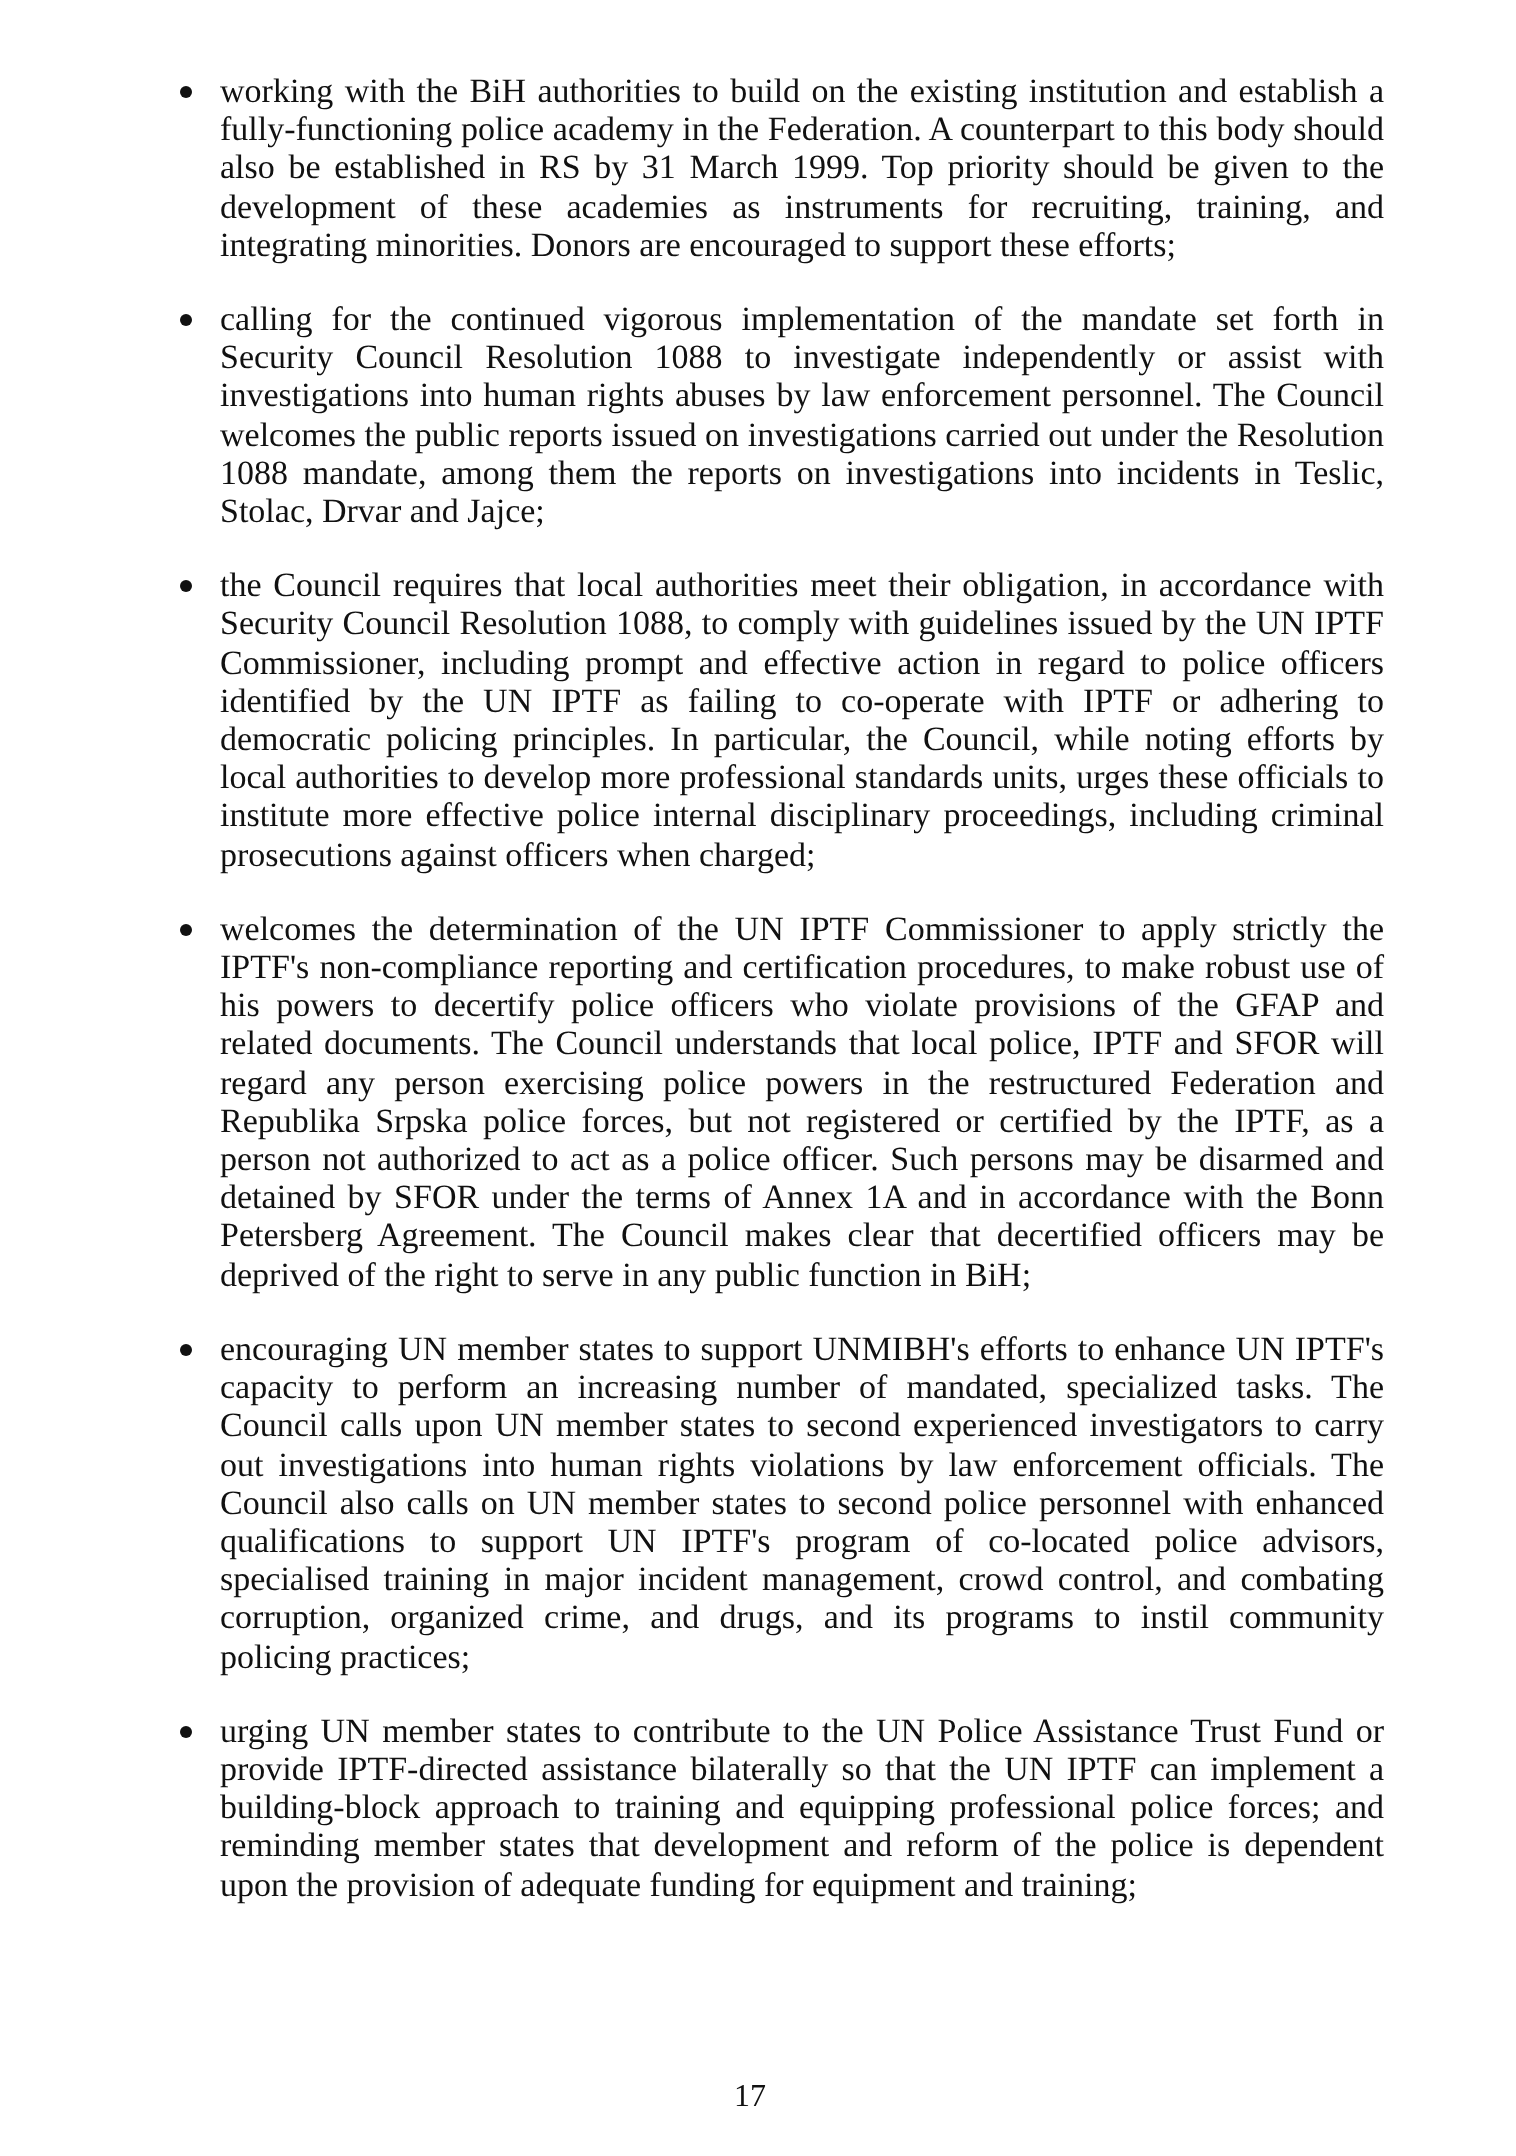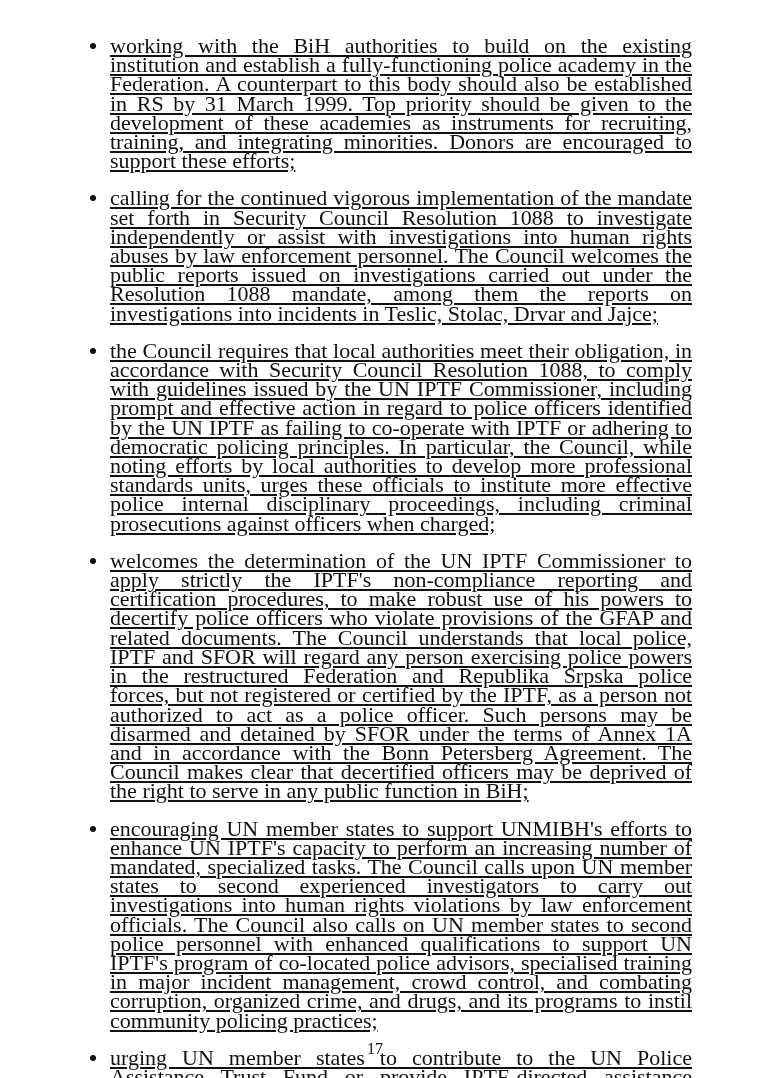--- a/index.html
+++ b/index.html
@@ -28,24 +28,23 @@
     top: 36px;
     width: 604px;
     margin: 0;
     padding: 0;
     list-style: none;
   }
   .bullet-item {
     position: relative;
     padding-left: 22px;
     margin: 0 0 18px 0;
-    font-size: 22px;
+    font-size: 17px;
     line-height: 19.2px;
     text-align: justify;
-    text-decoration: underline;
   }
   .bullet-item .bullet {
     position: absolute;
     left: 2px;
     top: 7px;
     width: 6px;
     height: 6px;
     border-radius: 50%;
     background: #111111;
   }

